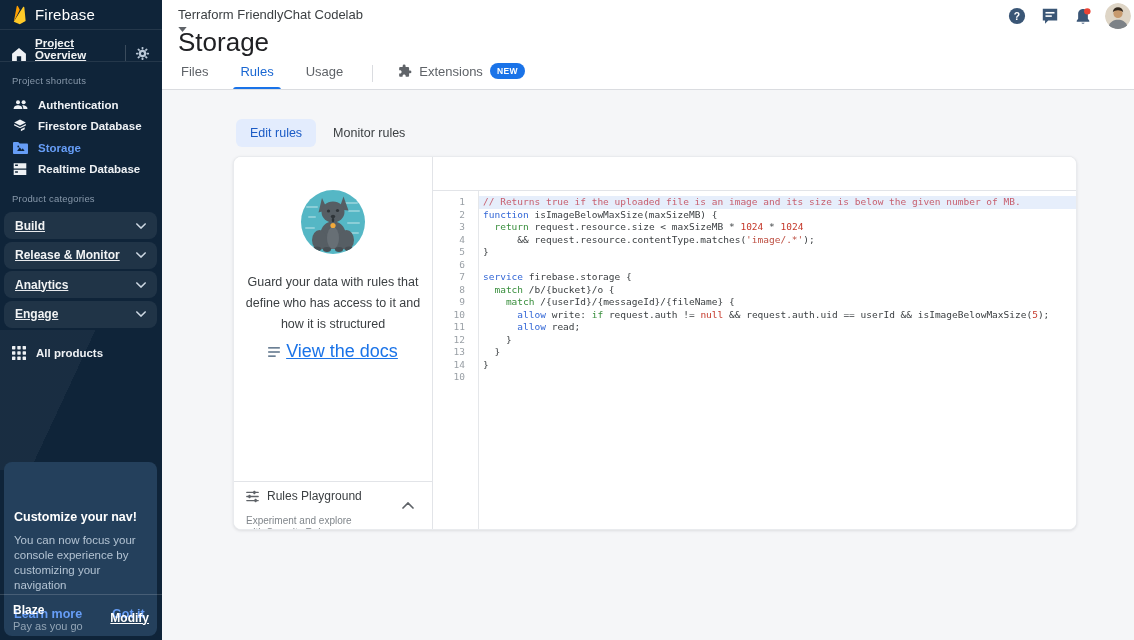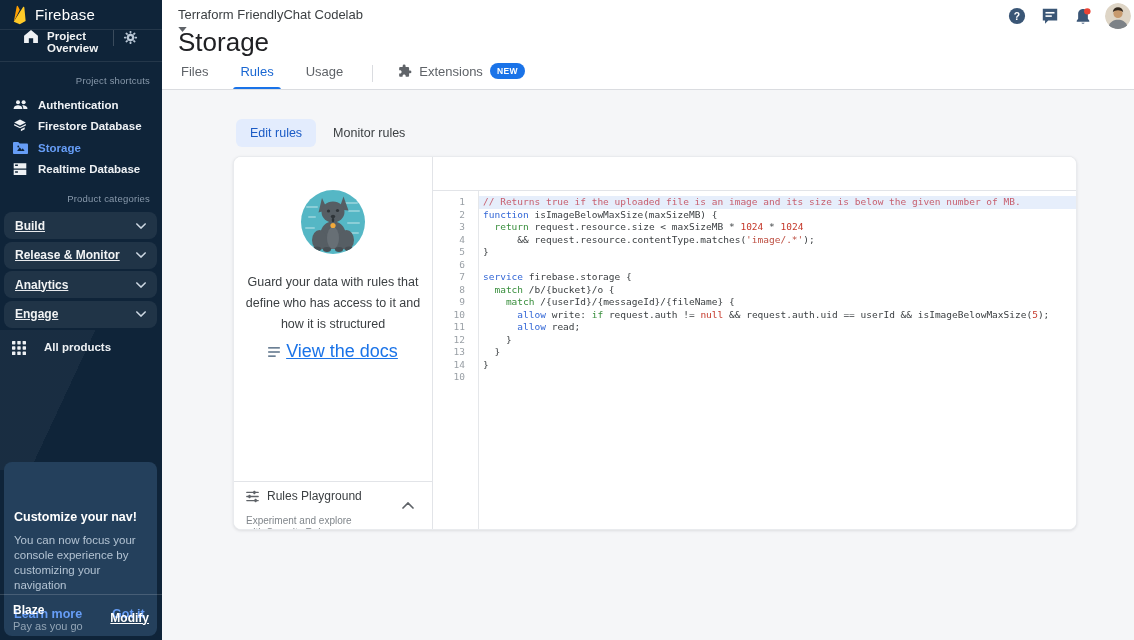--- a/index.html
+++ b/index.html
@@ -6,32 +6,32 @@
   html,body { width:1134px; height:640px; font-family:"Liberation Sans",sans-serif; background:#fff; }
   .app { position:relative; width:1134px; height:640px; overflow:hidden; background:#86efac; }
 
   
   .sidebar { position:absolute; left:0; top:0; width:162px; height:640px; background:#0f2439; color:#e8eaed; overflow:hidden; }
   .sidebar::before { content:""; position:absolute; left:0; top:330px; width:162px; height:140px;
     background:linear-gradient(115deg, rgba(255,255,255,0.045) 0 42%, rgba(255,255,255,0) 42%);
     pointer-events:none; }
   .logo-row { height:30px; display:flex; align-items:center; padding:0 12px; border-bottom:1px solid rgba(255,255,255,.09); }
   .logo-row .logo-text { font-size:15px; font-weight:500; color:#fff; margin-left:8px; letter-spacing:.2px; }
-  .po-row { height:32px; display:flex; align-items:flex-start; padding:0 24px; border-bottom:1px solid rgba(255,255,255,.09); }
+  .po-row { height:32px; display:flex; align-items:flex-end; padding:0 12px; border-bottom:1px solid rgba(255,255,255,.09);text-decoration:underline; }
   .po-row .po-label { font-size:11.5px; font-weight:700; margin-left:9px; color:#f1f3f4; flex:1; }
   .po-row .vdiv { width:1px; height:16px; background:rgba(255,255,255,.18); margin-right:9px; }
-  .section-label { font-size:9.5px; color:#8899ab; padding:13px 12px 8px 12px; letter-spacing:.2px;text-align:right; }
+  .section-label { font-size:9.5px; color:#8899ab; padding:13px 12px 8px 12px; letter-spacing:.2px; }
   .nav-item { height:21.5px; display:flex; align-items:center; padding:0 12px; cursor:pointer; }
   .nav-item .nav-ic { width:16px; height:16px; display:flex; align-items:center; justify-content:center; }
   .nav-item .nav-label { font-size:11.5px; font-weight:700; margin-left:10px; color:#eef1f4; }
   .nav-item.active .nav-label { color:#669df6; }
   .cat-pill { height:27px; margin:0 5px 2.5px 4px; background:rgba(255,255,255,.075); border-radius:8px;
     display:flex; align-items:center; padding:0 11px; cursor:pointer;text-decoration:underline; }
   .cat-pill .cat-label { flex:1; font-size:12px; font-weight:600; color:#f1f3f4; }
-  .all-products { margin-top:13px; height:24px; display:flex; padding:0 12px; cursor:pointer; position:relative;gap:8px; }
+  .all-products { margin-top:13px; height:24px; display:flex; align-items:center; padding:0 12px; cursor:pointer; position:relative; }
   .all-products .ap-label { font-size:11.5px; font-weight:700; margin-left:10px; color:#eef1f4; }
   .customize { position:absolute; left:4px; right:5px; top:462px; background:#24405c; border-radius:8px; padding:14px 10px 15px 10px; }
   .customize .cz-title { font-size:12.5px; font-weight:700; color:#fff;margin-top:34px; }
   .customize .cz-body { margin-top:9px; font-size:11.5px; line-height:15px; color:#b3c3d3; }
   .customize .cz-actions { margin-top:14px; display:flex; gap:30px; }
   .customize .cz-actions span { font-size:12.5px; font-weight:700; color:#669df6; cursor:pointer; }
   .plan { position:absolute; left:0; right:0; bottom:0; height:46px; border-top:1px solid rgba(255,255,255,.16);
     display:flex; align-items:center; justify-content:space-between; padding:0 13px; }
   .plan .plan-name { font-size:12px; font-weight:700; color:#fff; }
   .plan .plan-desc { font-size:11px; color:#93a5b6; margin-top:3px; }

